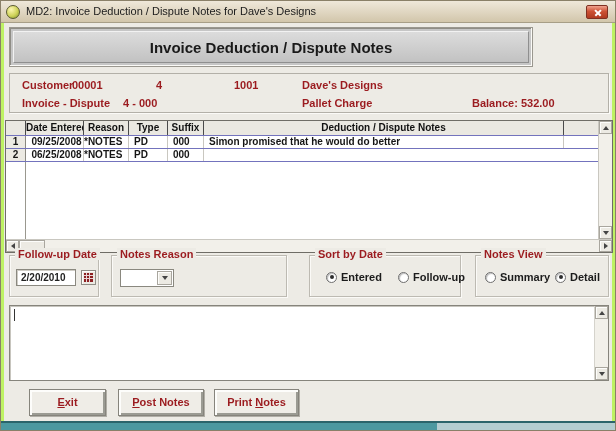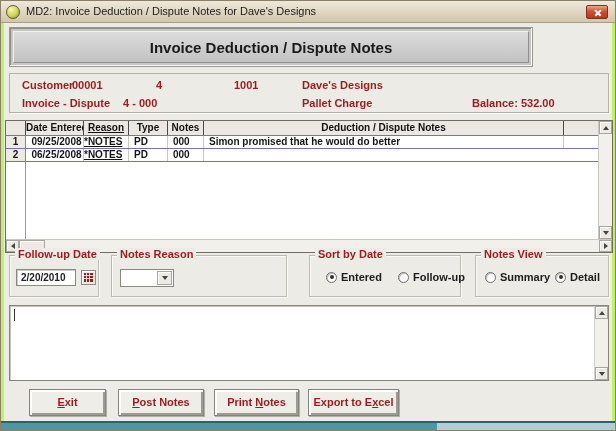--- a/index.html
+++ b/index.html
@@ -60,21 +60,21 @@
   .grow { display:flex; }
   .ghead { height:15px; background:#eae8e1; border-bottom:1px solid #4a4a4a; }
   .ghead .gcell { border-right:1px solid #4a4a4a; font-size:10px; font-weight:bold; color:#111;
                   text-align:center; line-height:14px; overflow:hidden; white-space:nowrap; }
   .gdata { height:14px; background:#fff; border-top:1px solid #7373bd; border-bottom:1px solid #7373bd; margin-top:-1px; }
   .gdata .gcell { border-right:1px solid #c9c7c0; font-size:10px; font-weight:bold; color:#151515;
                   line-height:12px; overflow:hidden; white-space:nowrap; padding-left:5px; }
   .gdata .gc-num { background:#eceae3; border-right:1px solid #8a8880; text-align:center; padding-left:0; }
   .gdata .gc-date { text-align:center; padding-left:4px; }
   .gdata .gc-reason { text-align:left; padding-left:0; }
-  .gc-num{ width:20px; } .gc-date{ width:58px; } .gc-reason{ width:45px;text-decoration:underline; }
+  .gc-num{ width:20px; } .gc-date{ width:58px; } .gc-reason{ width:45px; }
   .gc-type{ width:39px; } .gc-suffix{ width:36px; } .gc-notes{ flex:1; } .gc-tail{ width:34px; border-right:none !important; }
   .gfiller { flex:1; position:relative; }
   .num-strip { position:absolute; left:0; top:0; bottom:0; width:20px; border-right:1px solid #9a988f; }
   
   .vscroll { position:absolute; right:0; top:0; width:14px; bottom:13px; background:#f2f0ea; border-left:1px solid #c9c7c0; }
   .hscroll { position:absolute; left:0; right:0; bottom:0; height:13px; background:#f2f0ea; border-top:1px solid #c9c7c0; }
   .sbtn { position:absolute; width:13px; height:13px; background:#eceae3; border:1px solid #a9a69e;
           box-shadow:inset 1px 1px 0 #fdfdfb; display:flex; align-items:center; justify-content:center; }
   .sthumb { position:absolute; background:#eceae3; border:1px solid #a9a69e; box-shadow:inset 1px 1px 0 #fdfdfb; }
   .tri-up{ width:0;height:0;border-left:3px solid transparent;border-right:3px solid transparent;border-bottom:4px solid #444; }
@@ -161,21 +161,21 @@
     <span class="cust" style="left:462px; top:23px;">Balance: 532.00</span>
   </div>
 
   <div class="grid">
     <div class="grid-content">
       <div class="grow ghead">
         <div class="gcell gc-num"></div>
         <div class="gcell gc-date">Date Entered</div>
         <div class="gcell gc-reason">Reason</div>
         <div class="gcell gc-type">Type</div>
-        <div class="gcell gc-suffix">Notes</div>
+        <div class="gcell gc-suffix">Suffix</div>
         <div class="gcell gc-notes">Deduction / Dispute Notes</div>
         <div class="gcell gc-tail"></div>
       </div>
       <div class="grow gdata">
         <div class="gcell gc-num">1</div>
         <div class="gcell gc-date">09/25/2008</div>
         <div class="gcell gc-reason">*NOTES</div>
         <div class="gcell gc-type">PD</div>
         <div class="gcell gc-suffix">000</div>
         <div class="gcell gc-notes">Simon promised that he would do better</div>
@@ -263,17 +263,16 @@
         </div>
       <div class="sbtn" style="left:0; bottom:0;">
           <span class="tri-down"></span>
         </div>
     </div>
   </div>
 
   <div class="btn" style="left:28px; width:77px;"><span class="pre"></span><span class="key">E</span><span class="post">xit</span></div>
   <div class="btn" style="left:213px; width:85px;"><span class="pre">Print </span><span class="key">N</span><span class="post">otes</span></div>
   <div class="btn" style="left:117px; width:86px;"><span class="pre"></span><span class="key">P</span><span class="post">ost Notes</span></div>
-  <div class="btn" style="left:307px; width:91px;"><span class="pre">Export to E</span><span class="key">x</span><span class="post">cel</span></div>
 
   <div class="bottom-strip"></div>
 
 </div>
 
 </body></html>

